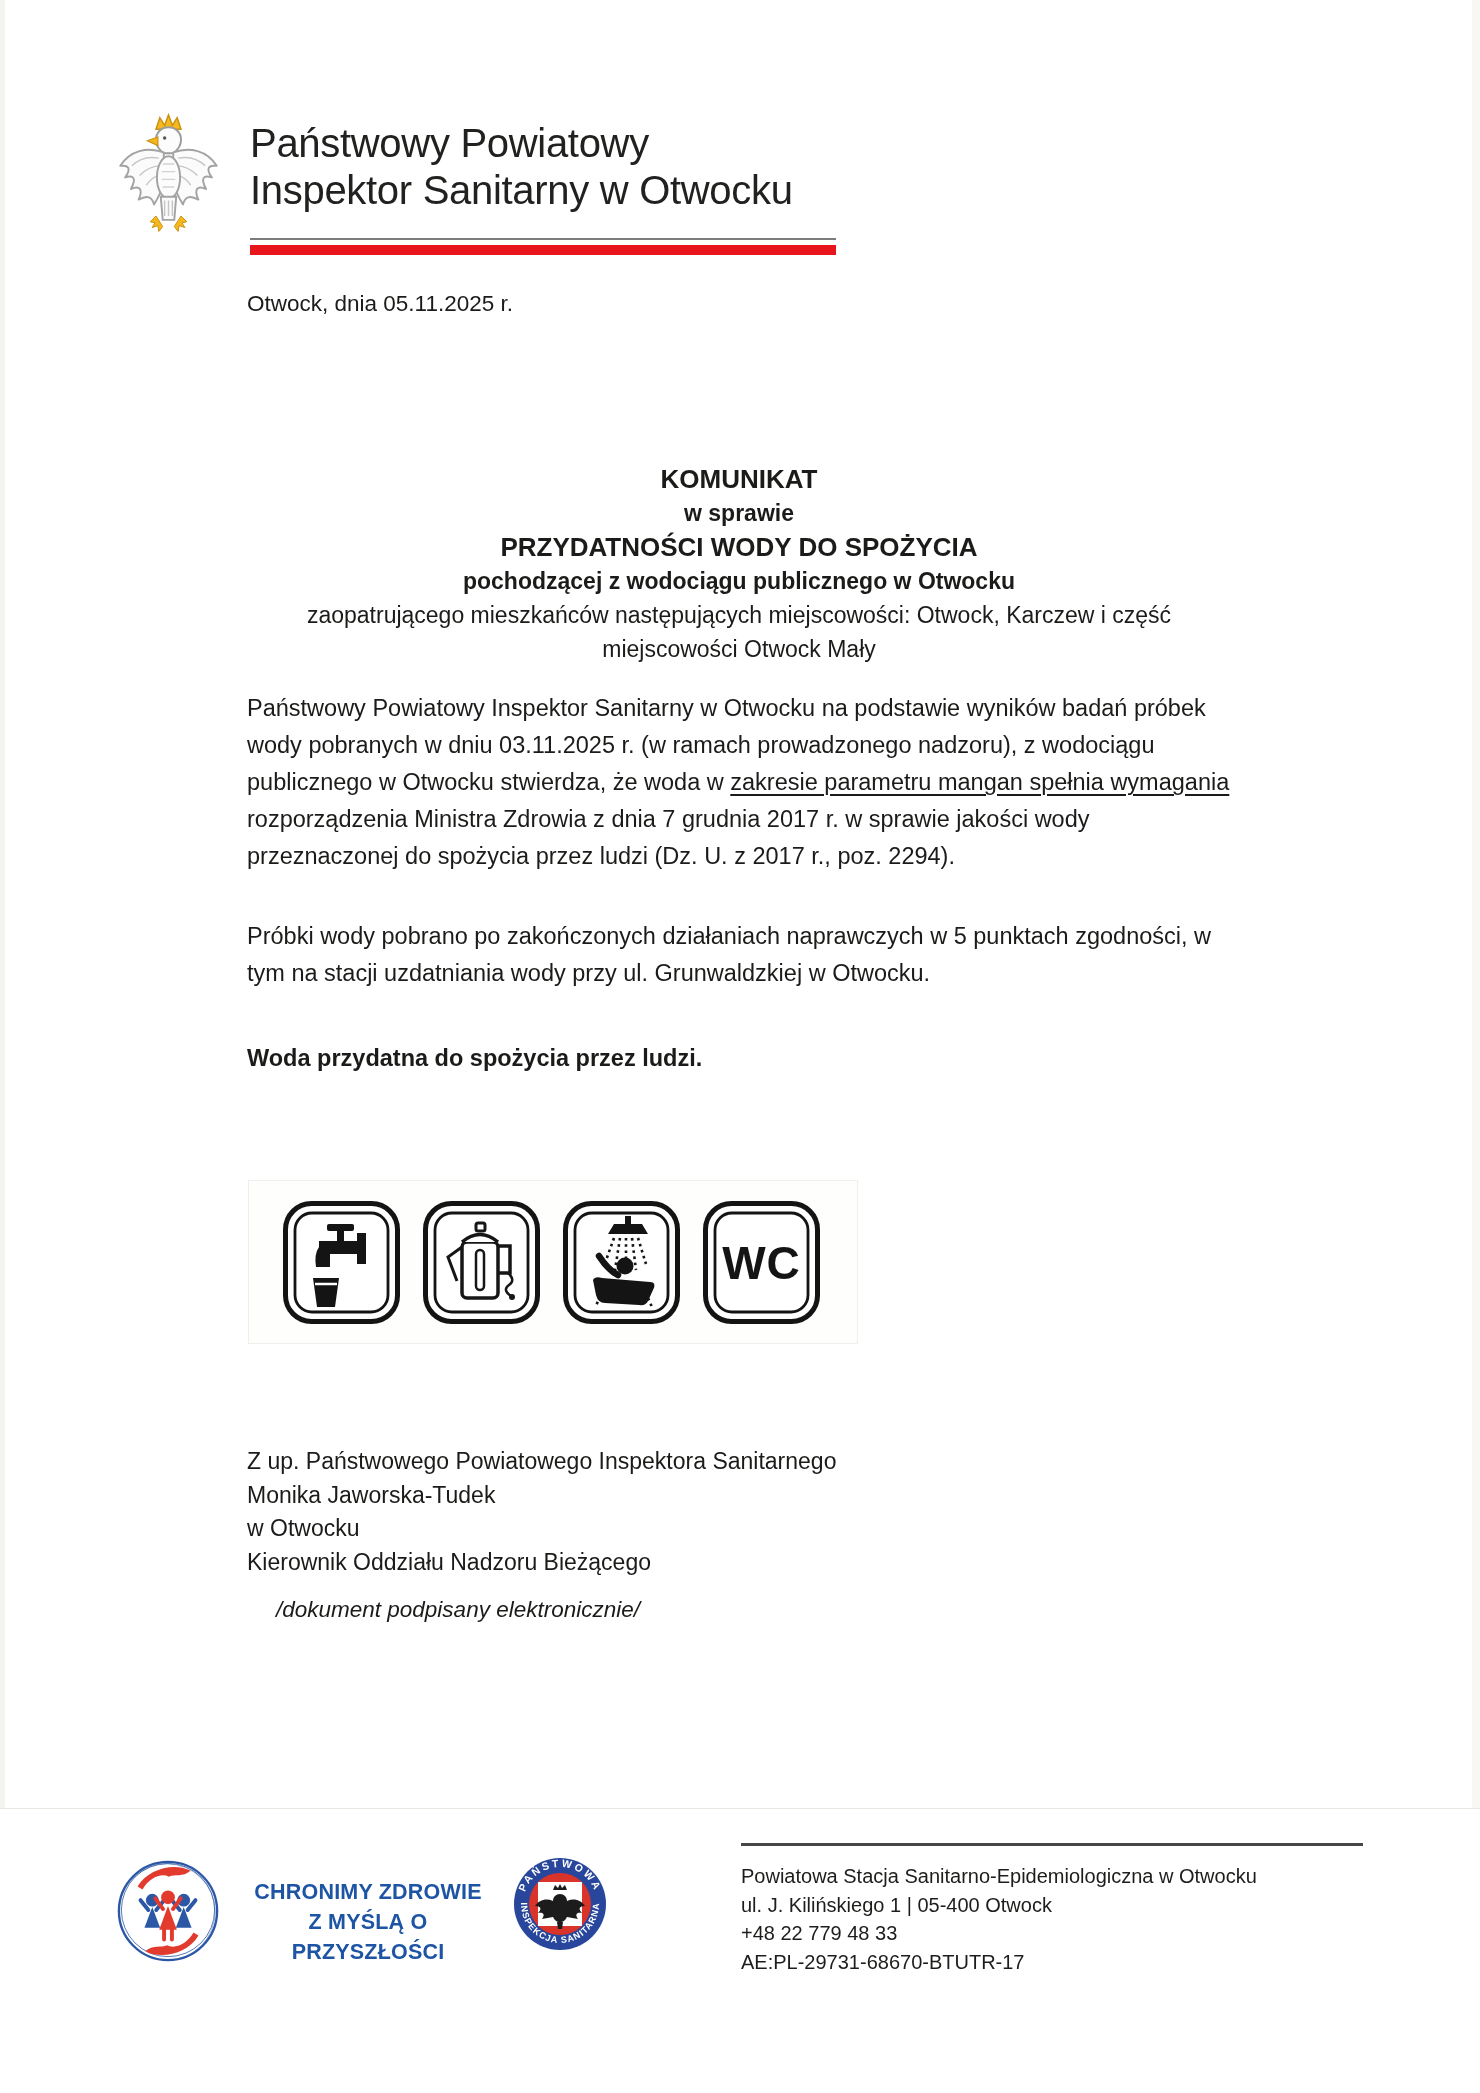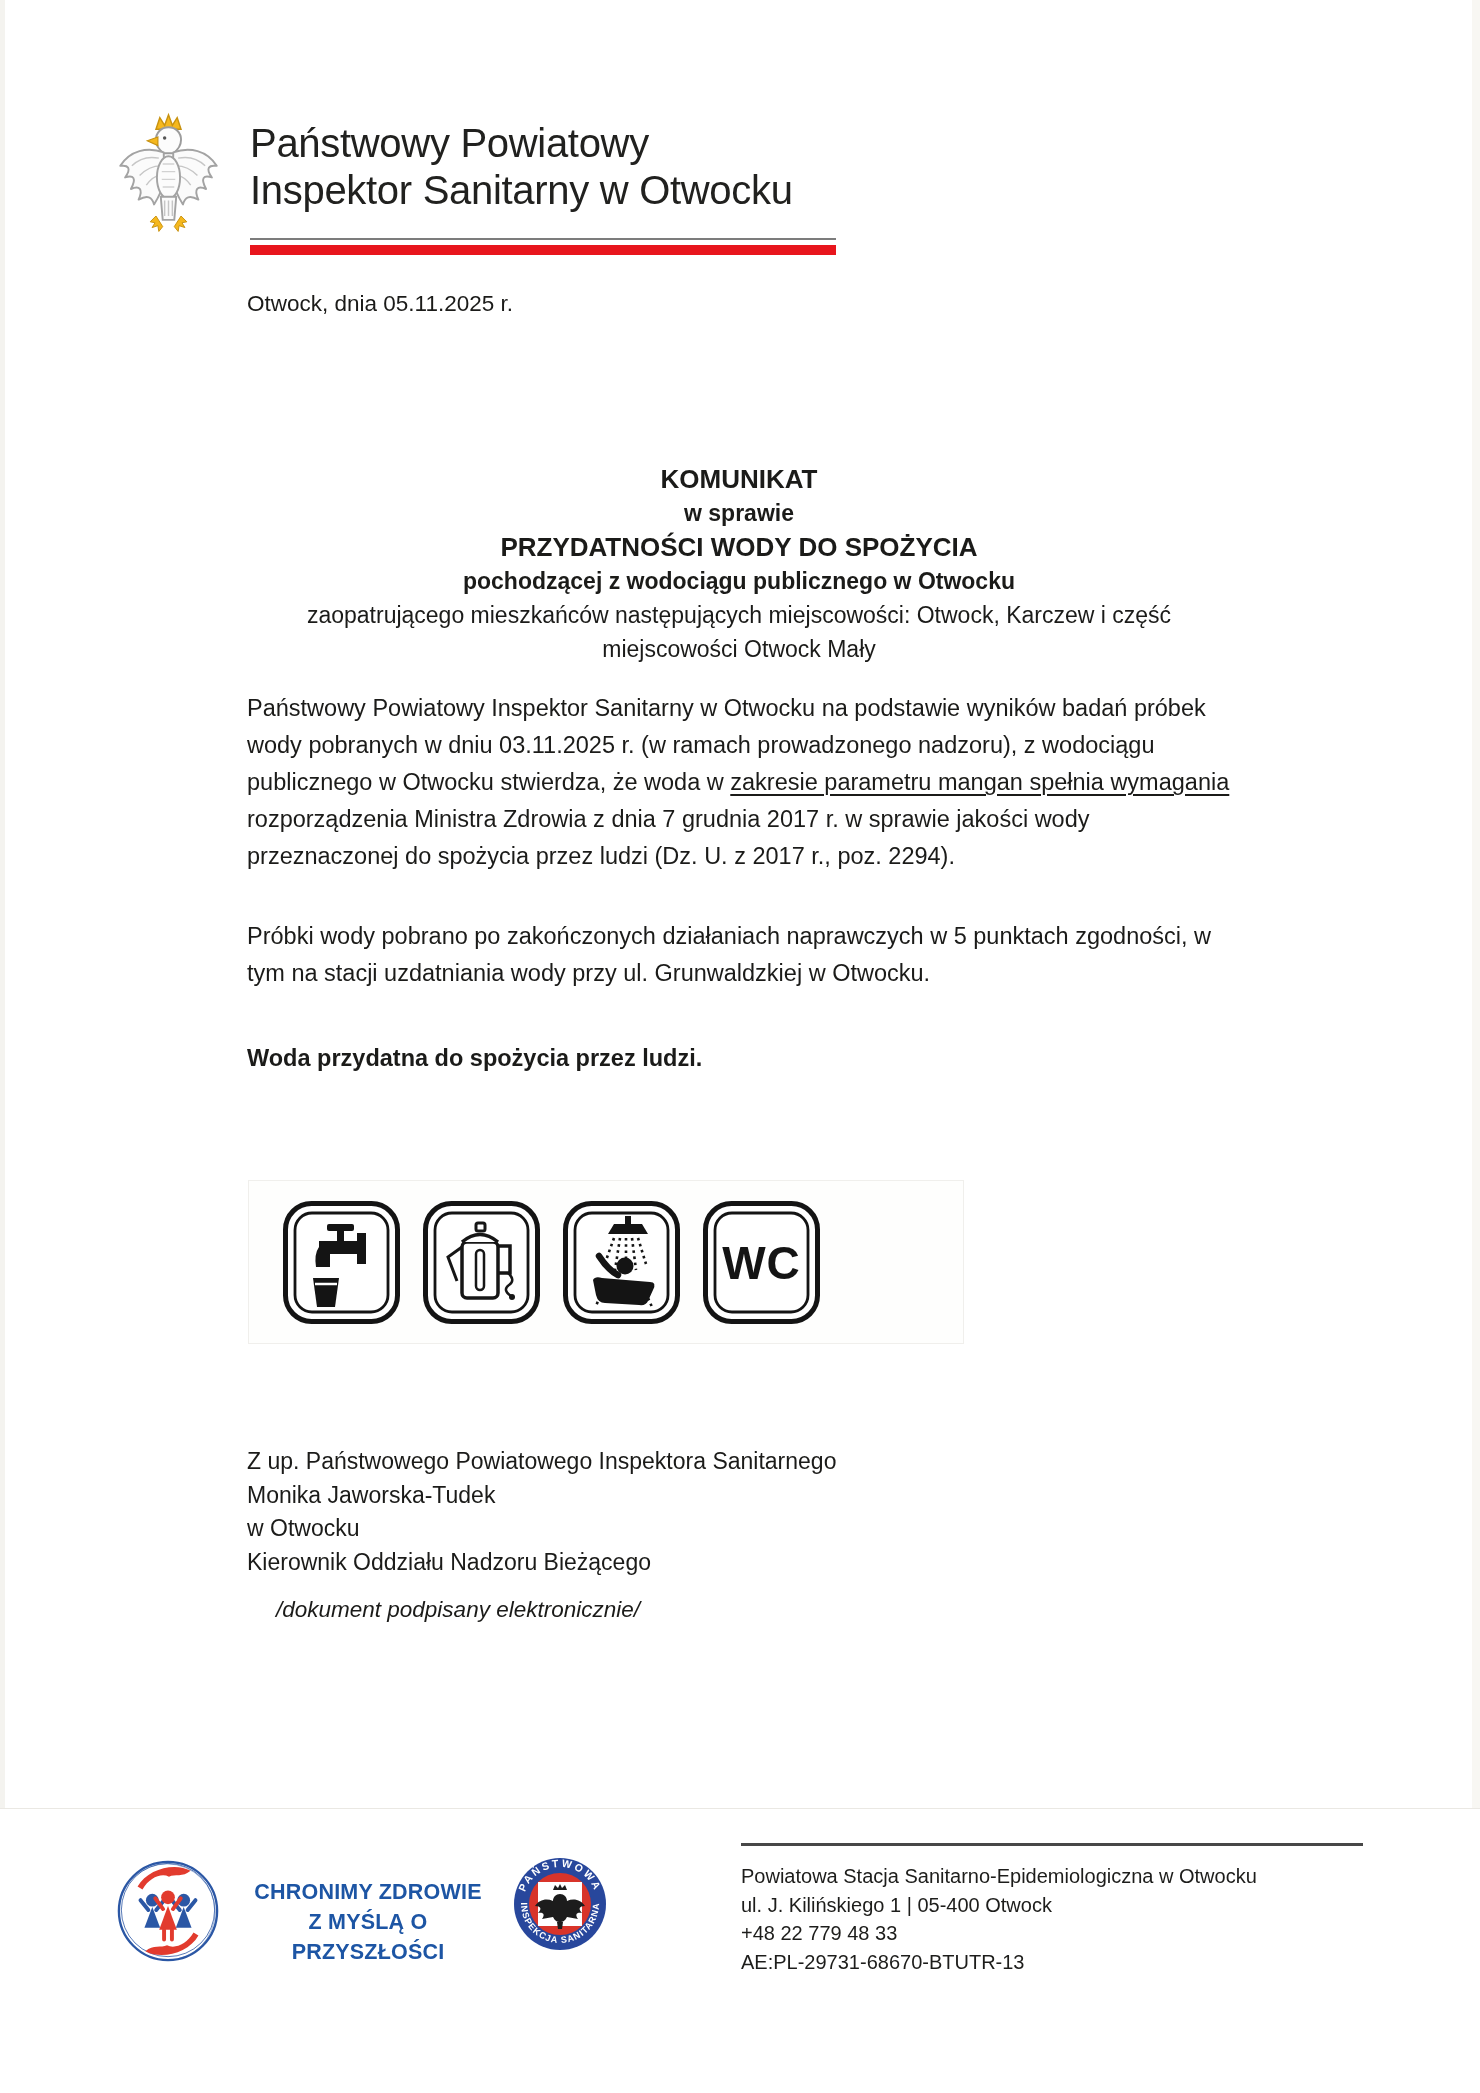--- a/index.html
+++ b/index.html
@@ -28,21 +28,21 @@
   .h-mid{font-size:23px;font-weight:bold;}
   .h-reg{font-size:23px;font-weight:normal;}
 
   .bodytext{left:247px;width:984px;font-size:23.5px;line-height:37px;white-space:pre-wrap;}
   .p1{top:690px;}
   .p2{top:918px;}
   .statement{top:1040px;font-weight:bold;white-space:normal;}
   .u{text-decoration:underline;text-decoration-thickness:1.5px;text-underline-offset:4px;}
 
   
-  .icons-strip{left:248px;top:1180px;width:716px;height:164px;background:#fefefd;
+  .icons-strip{left:248px;top:1180px;width:610px;height:164px;background:#fefefd;
     border:1px solid #f0efec;display:flex;align-items:center;gap:21px;padding-left:33px;box-sizing:border-box;text-decoration:underline;}
   .icon-tile{width:119px;height:125px;flex:0 0 auto;}
 
   
   .signature{left:247px;top:1445px;font-size:23px;line-height:33.5px;}
   .esign{left:247px;top:1597px;font-size:22.5px;font-style:italic;margin-left:29px;}
 
   
   .footer-hr{left:741px;top:1843px;width:622px;height:3px;background:#474747;}
   .contact{left:741px;top:1862px;font-size:20px;line-height:28.5px;color:#1d1d1b;}
@@ -205,14 +205,14 @@
     <textPath href="#arcBottom" startOffset="50%" text-anchor="middle">INSPEKCJA SANITARNA</textPath>
   </text>
 </svg>
 
 <div class="abs footer-hr"></div>
 
 <div class="abs contact">
   <div>Powiatowa Stacja Sanitarno-Epidemiologiczna w Otwocku</div>
   <div>ul. J. Kilińskiego 1 | 05-400 Otwock</div>
   <div>+48 22 779 48 33</div>
-  <div>AE:PL-29731-68670-BTUTR-13</div>
+  <div>AE:PL-29731-68670-BTUTR-17</div>
 </div>
 
 </body></html>

